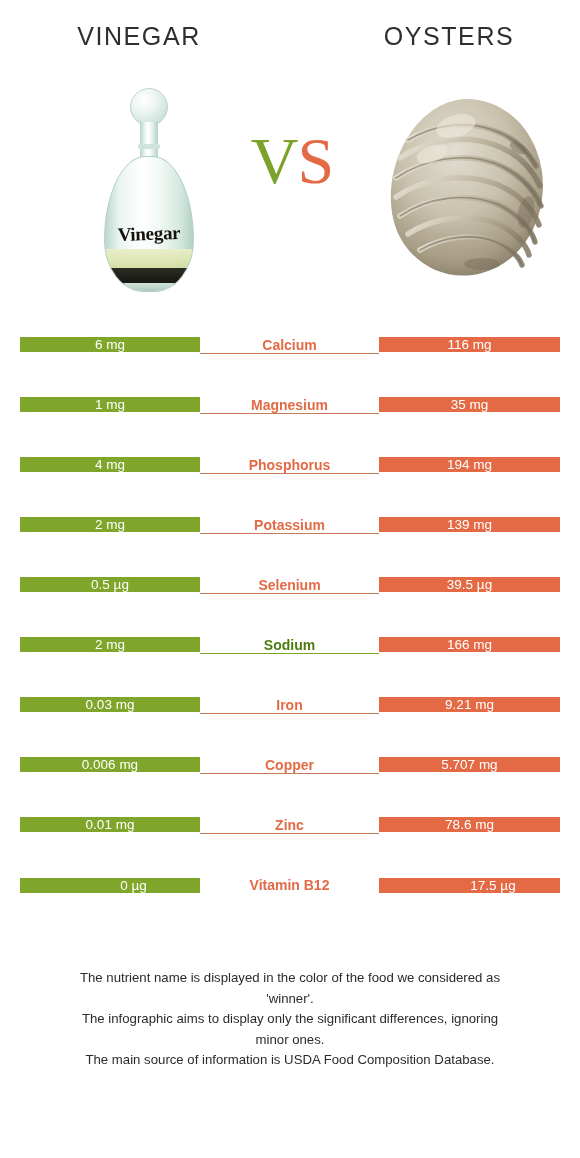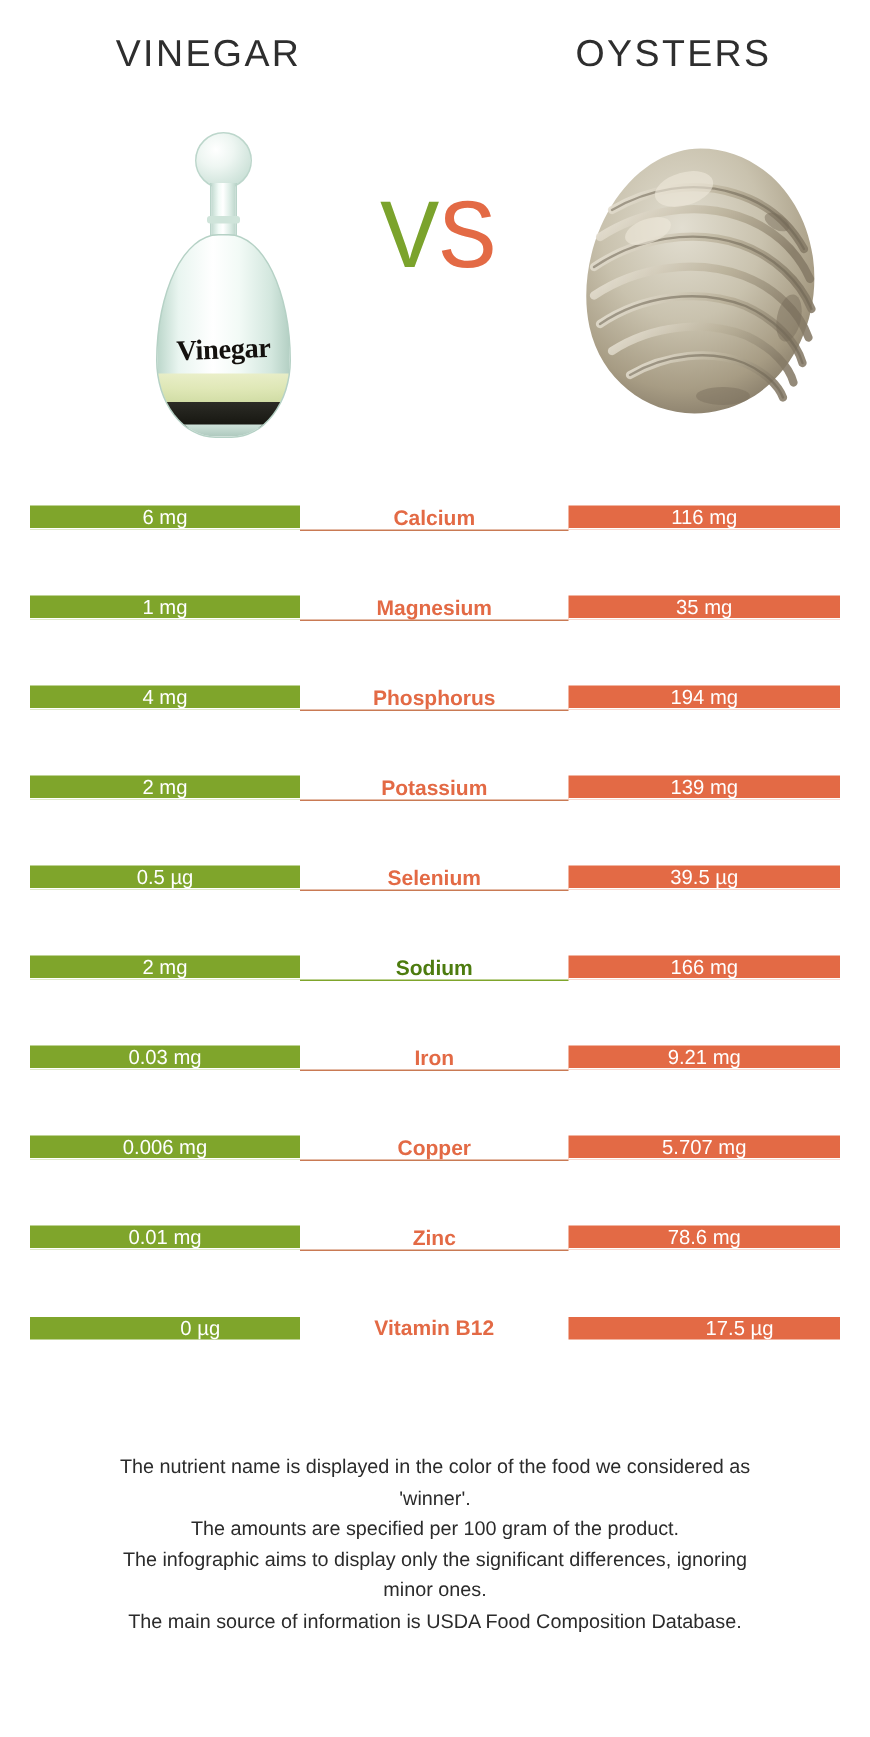--- a/index.html
+++ b/index.html
@@ -38,21 +38,21 @@
 
   .vs-wrap {
     position: absolute;
     top: 128px;
     left: 208px;
     width: 160px;
     text-align: center;
     font-size: 66px;
     font-weight: 400;
     letter-spacing: -1px;
-    font-family: Liberation Mono, monospace;
+    font-family: Liberation Serif, serif;
     line-height: 1;
   }
   .vs-v { color: #7BA32C; }
   .vs-s { color: #E36A45; }
 
   
   .bottle {
     position: absolute;
     left: 96px;
     top: 88px;
@@ -323,17 +323,16 @@
     <div class="cell cell-left">0 µg</div>
     <div class="cell cell-mid win-orange">Vitamin B12</div>
     <div class="cell cell-right">17.5 µg</div>
   </div>
 
 </div>
 
 <div class="footer">
   <p>The nutrient name is displayed in the color of the food we considered as</p>
   <p>'winner'.</p>
-  <p>The amounts are specified per 100 gram of the product.</p>
   <p>The infographic aims to display only the significant differences, ignoring</p>
   <p>minor ones.</p>
   <p>The main source of information is USDA Food Composition Database.</p>
 </div>
 
 </body></html>

